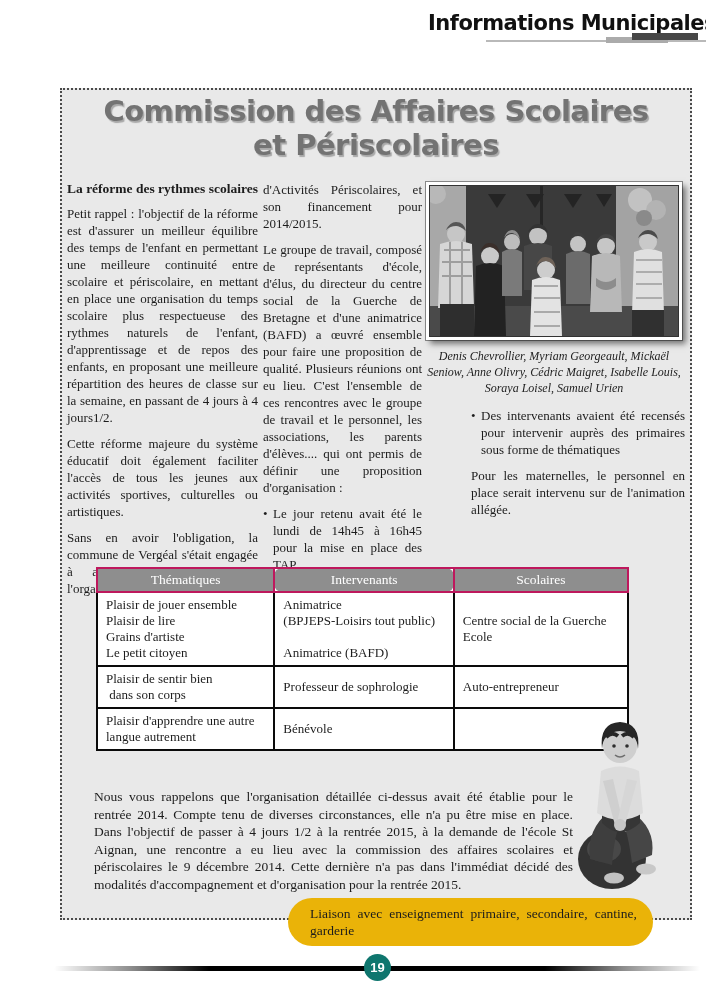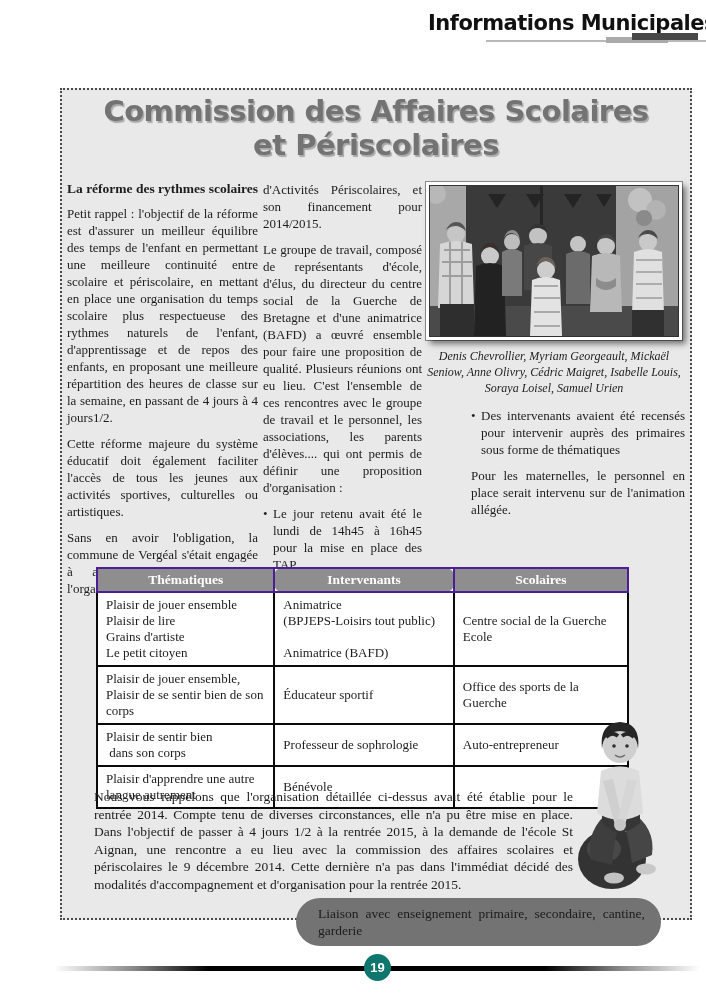--- a/index.html
+++ b/index.html
@@ -36,37 +36,37 @@
 
   
   .photo-block{position:absolute;left:402px;top:182px;width:256px;margin:0;}
   .photo-frame{background:#fff;padding:3px;box-shadow:4px 4px 6px rgba(0,0,0,0.5),0 0 0 1px #8a8a8a;}
   .photo-frame svg{display:block;width:100%;height:152px;border:1px solid #333;box-sizing:border-box;}
   .photo-caption{margin-top:8px;font-style:italic;font-size:12px;line-height:16px;text-align:center;color:#222;}
 
   
   .them-table{position:absolute;left:72px;top:567px;width:533px;border-collapse:collapse;background:#fff;
               font-size:13px;line-height:16px;}
-  .them-table th{background:#8e8e8e;color:#fff;font-weight:bold;font-size:13.5px;padding:3px;
-                 border:2px solid #4c1d95;text-align:center;}
+  .them-table th{background:#8e8e8e;color:#fff;font-weight:normal;font-size:13.5px;padding:3px;
+                 border:2px solid #be185d;text-align:center;}
   .them-table td{border:2px solid #0a0a0a;padding:4px 8px;vertical-align:middle;}
   .them-table th:nth-child(1){width:162px;}
   .them-table th:nth-child(2){width:164px;border-radius:8px;}
   .them-table th:nth-child(3){width:159px;}
 
   .closing{position:absolute;left:70px;top:788px;width:479px;margin:0;font-size:13.5px;line-height:17.5px;
            text-align:justify;}
 
   
   .child{position:absolute;left:546px;top:712px;width:116px;height:184px;z-index:7;}
   .child svg{display:block;width:100%;height:100%;}
 
   
-  .pill{position:absolute;left:272px;top:898px;width:365px;min-height:48px;box-sizing:border-box;
-        border-radius:25px;background:#737373;display:flex;align-items:center;
+  .pill{position:absolute;left:264px;top:898px;width:365px;min-height:48px;box-sizing:border-box;
+        border-radius:25px;background:#eab308;display:flex;align-items:center;
         padding:7px 16px 7px 22px;font-size:13.5px;line-height:17px;z-index:6;text-align:justify;}
 
   
   .footer-bar{position:absolute;left:30px;top:966px;width:646px;height:5px;border-radius:2px;
               background:linear-gradient(to right,rgba(0,0,0,0) 0%,rgba(0,0,0,0.45) 12%,#000 24%,#000 76%,rgba(0,0,0,0.45) 88%,rgba(0,0,0,0) 100%);}
   .footer-circle{position:absolute;left:340px;top:954px;width:27px;height:27px;border-radius:50%;
                  background:#0f766e;color:#fff;display:flex;align-items:center;justify-content:center;
                  font-family:"Liberation Sans",sans-serif;font-weight:bold;font-size:13px;z-index:8;}
 </style>
 </head>
@@ -194,32 +194,20 @@
             <div>&nbsp;</div>
             <div>Animatrice (BAFD)</div>
           </td>
           <td>
             <div>Centre social de la Guerche</div>
             <div>Ecole</div>
           </td>
         </tr>
         <tr>
           <td>
-            <div>Plaisir de jouer ensemble,</div>
-            <div>Plaisir de se sentir bien de son corps</div>
-          </td>
-          <td>
-            <div>Éducateur sportif</div>
-          </td>
-          <td>
-            <div>Office des sports de la Guerche</div>
-          </td>
-        </tr>
-        <tr>
-          <td>
             <div>Plaisir de sentir bien</div>
             <div>&nbsp;dans son corps</div>
           </td>
           <td>
             <div>Professeur de sophrologie</div>
           </td>
           <td>
             <div>Auto-entrepreneur</div>
           </td>
         </tr>

